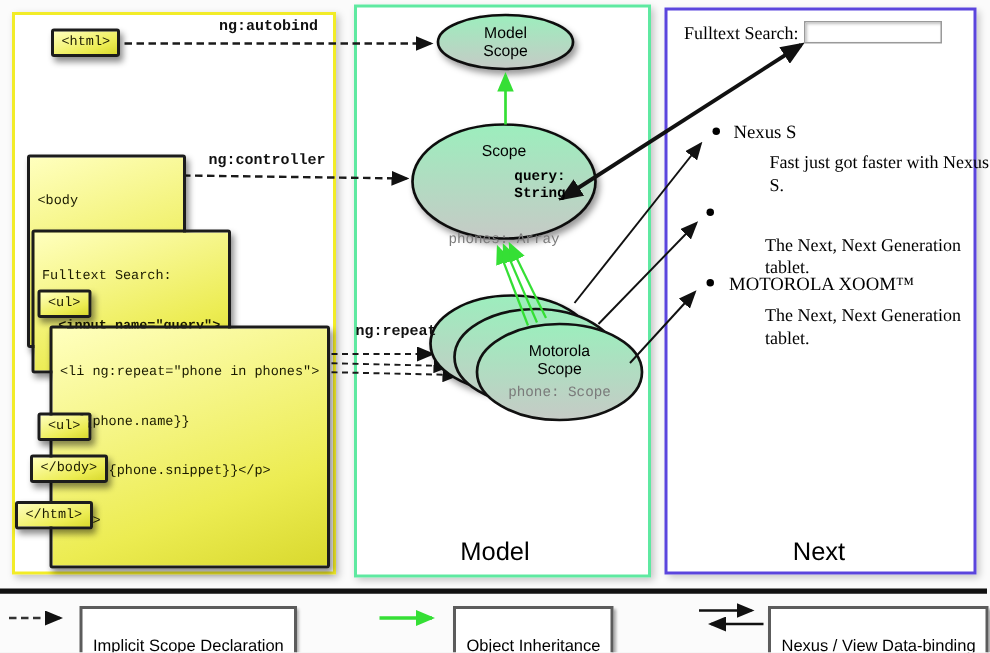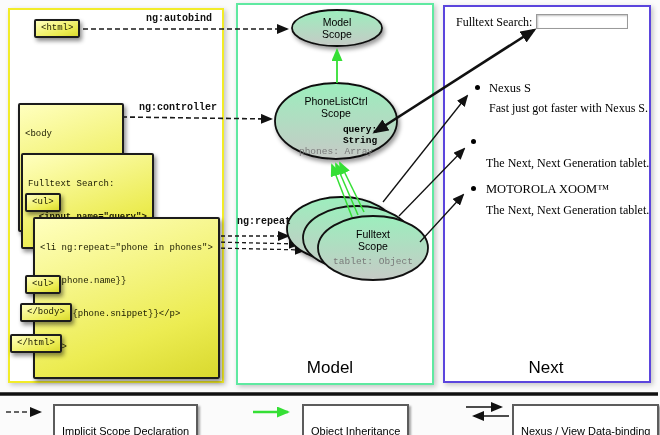--- a/index.html
+++ b/index.html
@@ -11,26 +11,26 @@
   .col-view{left:443px;top:5px;width:204px;height:374px;border-color:#5b45dd;}
   .overlay{position:absolute;left:0;top:0;z-index:3;pointer-events:none;}
   .txt{position:absolute;z-index:4;}
   .codebox{position:absolute;z-index:4;background:linear-gradient(160deg,#ffffbe,#ecec52 70%,#d9d92e);
            border:2px solid #1c1c1c;border-radius:2px;color:#1a1a00;
            font:9px/11px "Liberation Mono",monospace;white-space:pre;padding:2px 5px;
            box-shadow:2px 3px 4px rgba(0,0,0,0.45);}
   .codebox .b{font-weight:bold;}
   .arrowlabel{position:absolute;z-index:4;font:bold 10px "Liberation Mono",monospace;color:#111;}
   .scope-label{position:absolute;z-index:4;text-align:center;font:10.5px/12px "Liberation Sans",sans-serif;color:#000;}
-  .scope-prop{font:9.5px/11px "Liberation Mono",monospace;}
+  .scope-prop{font:9.5px/11px "Liberation Mono",monospace;margin-top:20px;}
   .scope-prop.bold{font-weight:bold;color:#000;padding-left:48px;}
   .scope-prop.dim{color:#7a7a7a;}
   .serif{font-family:"Liberation Serif",serif;color:#000;}
   .view-title{font:12.5px "Liberation Serif",serif;}
-  .view-desc{font:12px "Liberation Serif",serif;}
+  .view-desc{font:12px "Liberation Serif",serif;margin-left:24px;}
   .bullet{position:absolute;z-index:4;width:5px;height:5px;border-radius:50%;background:#000;}
   .search-input{position:absolute;z-index:5;left:536px;top:14px;width:86px;height:11px;
                 border:1px solid #9a9a9a;box-shadow:inset 1px 1px 2px rgba(0,0,0,0.25);
                 font:10px "Liberation Sans",sans-serif;padding:1px 2px;background:#fff;}
   .col-label{position:absolute;z-index:4;width:120px;text-align:center;
              font:17px "Liberation Sans",sans-serif;color:#000;}
   .legend-box{position:absolute;z-index:4;border:2px solid #5c5c5c;background:#fff;text-align:center;
               font:11px/13px "Liberation Sans",sans-serif;padding:19px 7px;
               box-shadow:1.5px 2px 2px rgba(0,0,0,0.35);}
 </style>
@@ -115,29 +115,28 @@
   </div>
   <div class="codebox" style="left:25px;top:275px;">&lt;ul&gt;</div>
   <div class="codebox" style="left:20px;top:303px;">&lt;/body&gt;</div>
   <div class="codebox" style="left:10px;top:334px;">&lt;/html&gt;</div>
 
   <div class="scope-label" style="left:292px;top:16px;width:90px;">
     <div>Model</div>
     <div>Scope</div>
   </div>
   <div class="scope-label" style="left:275px;top:95px;width:122px;">
-    <div>PhoneListCtrl</div>
     <div>Scope</div>
     <div class="scope-prop bold" style="margin-top:5px;">query: String</div>
     <div class="scope-prop dim">phones: Array</div>
   </div>
   <div class="scope-label" style="left:318px;top:228px;width:110px;">
-    <div>Fulltext</div>
+    <div>Motorola</div>
     <div>Scope</div>
-    <div class="scope-prop dim" style="margin-top:4px;">tablet: Object</div>
+    <div class="scope-prop dim" style="margin-top:4px;">phone: Scope</div>
   </div>
 
   <div class="txt serif" style="left:456px;top:15px;font-size:12px;">Fulltext Search:</div>
   <input class="search-input" type="text" value="" style="">
 
   <div class="bullet" style="left:475px;top:85px;"></div>
   <div class="txt view-title" style="left:489px;top:81px;">Nexus S</div>
   <div class="txt view-desc" style="left:489px;top:101px;">Fast just got faster with Nexus S.</div>
 
   <div class="bullet" style="left:471px;top:139px;"></div>

